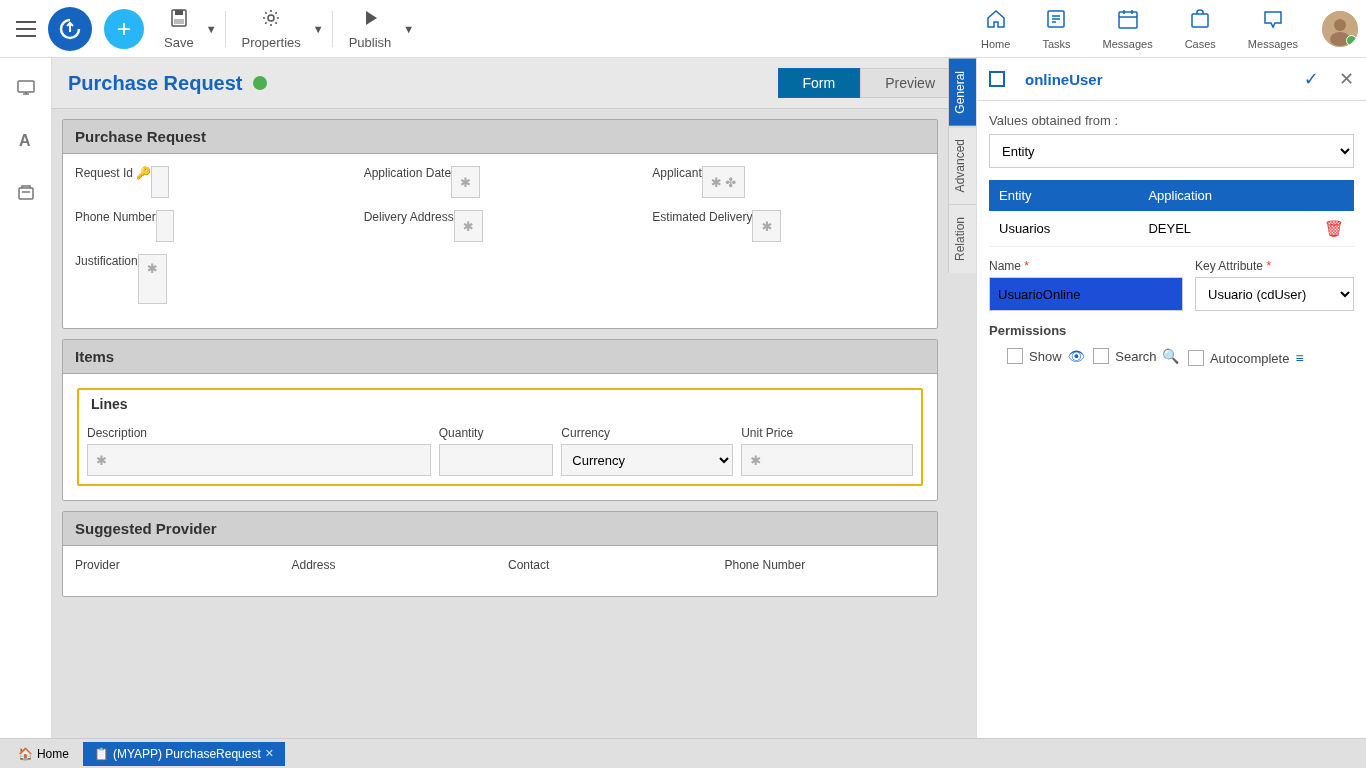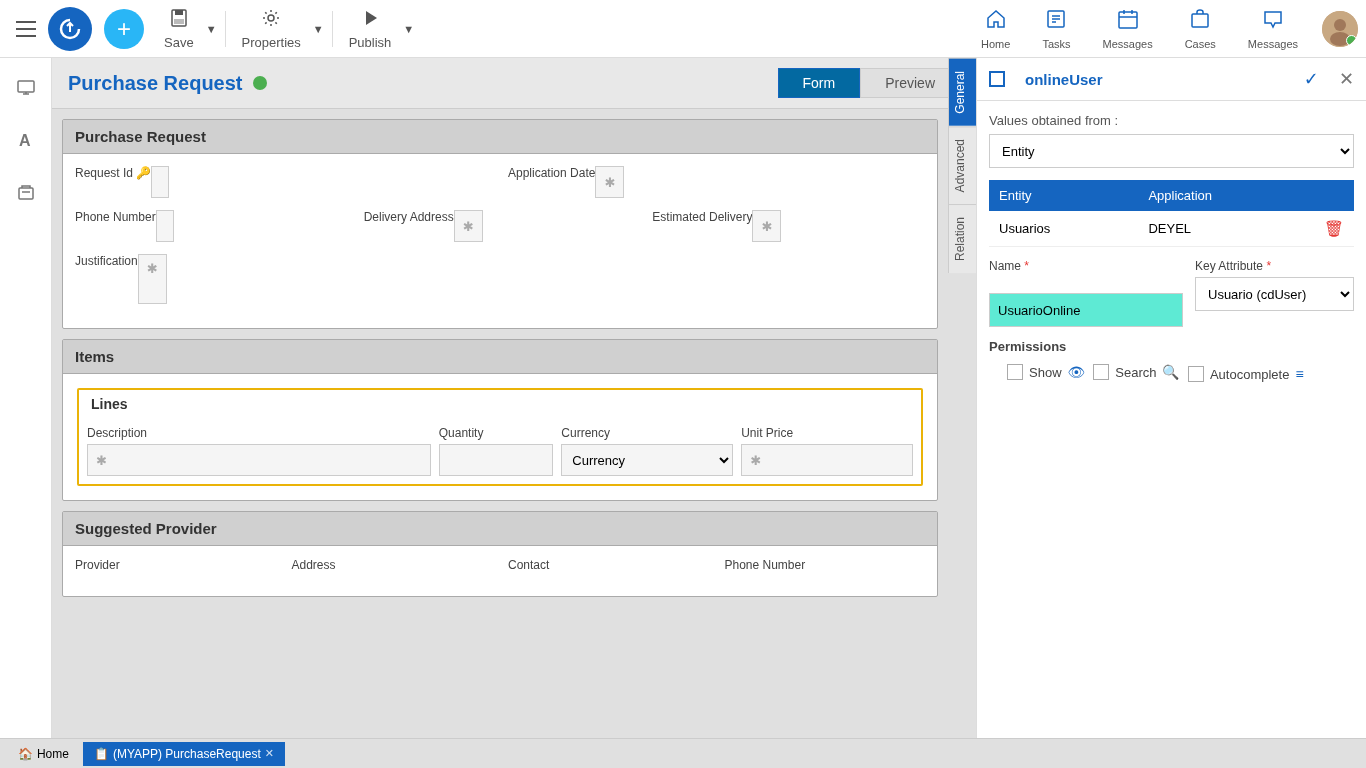--- a/index.html
+++ b/index.html
@@ -267,21 +267,21 @@
     .delete-icon { color: #e53935; cursor: pointer; font-size: 16px; }
 
     
     .name-row {
       display: flex; gap: 12px; margin-bottom: 12px;
     }
     .name-field { flex: 1; display: flex; flex-direction: column; gap: 4px; }
     .name-field label { font-size: 12px; color: #444; }
     .name-input {
       border: 1px solid #ccc; padding: 6px 8px;
-      font-size: 13px; height: 34px; background: #5eead4; margin-top: 16px;
+      font-size: 13px; height: 34px; background: #1d4ed8;
     }
     .key-attr-wrap {
       display: flex; align-items: center; gap: 4px;
     }
     .key-attr-select {
       flex: 1; border: 1px solid #ccc; padding: 6px 8px;
       height: 34px; font-size: 13px; background: white; cursor: pointer;
     }
 
     
@@ -496,20 +496,26 @@
               <label>
                 <span>Request Id</span>
                 <span style="color:#e53935;">🔑</span>
               </label>
               <div class="form-input"></div>
             </div>
             <div class="form-field">
               <label>Application Date</label>
               <div class="form-input">
                 <span style="color:#aaa;">✱</span>
+              </div>
+            </div>
+            <div class="form-field">
+              <label>Applicant</label>
+              <div class="form-input">
+                <span style="color:#aaa;">✱ ✤</span>
               </div>
             </div>
           </div>
           <div class="form-row">
             <div class="form-field">
               <label>Phone Number</label>
               <div class="form-input"></div>
             </div>
             <div class="form-field">
               <label>Delivery Address</label>

